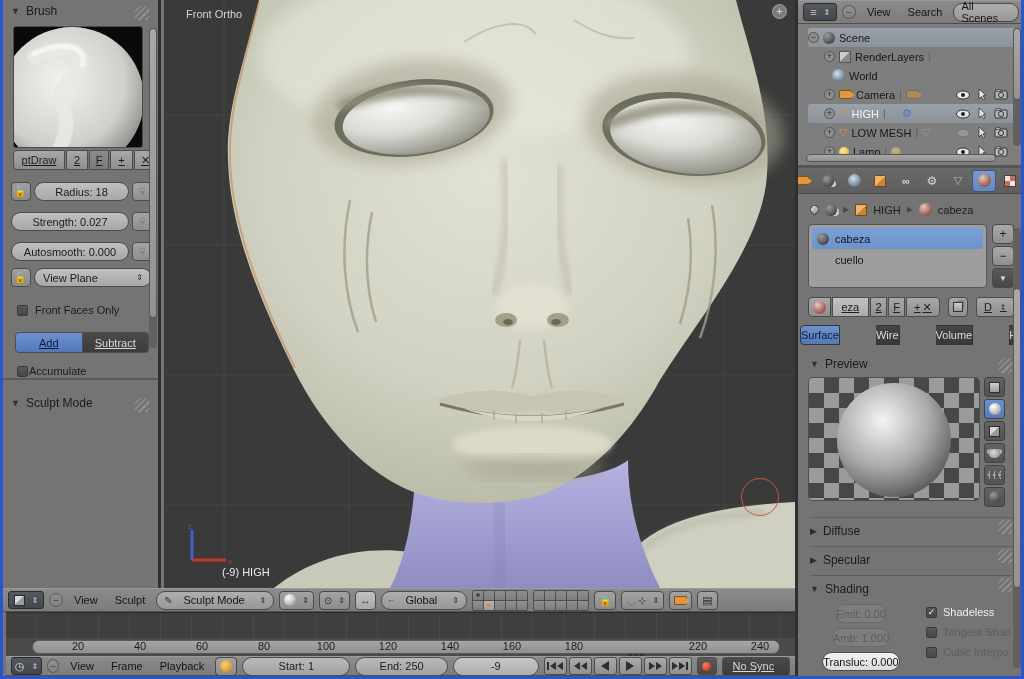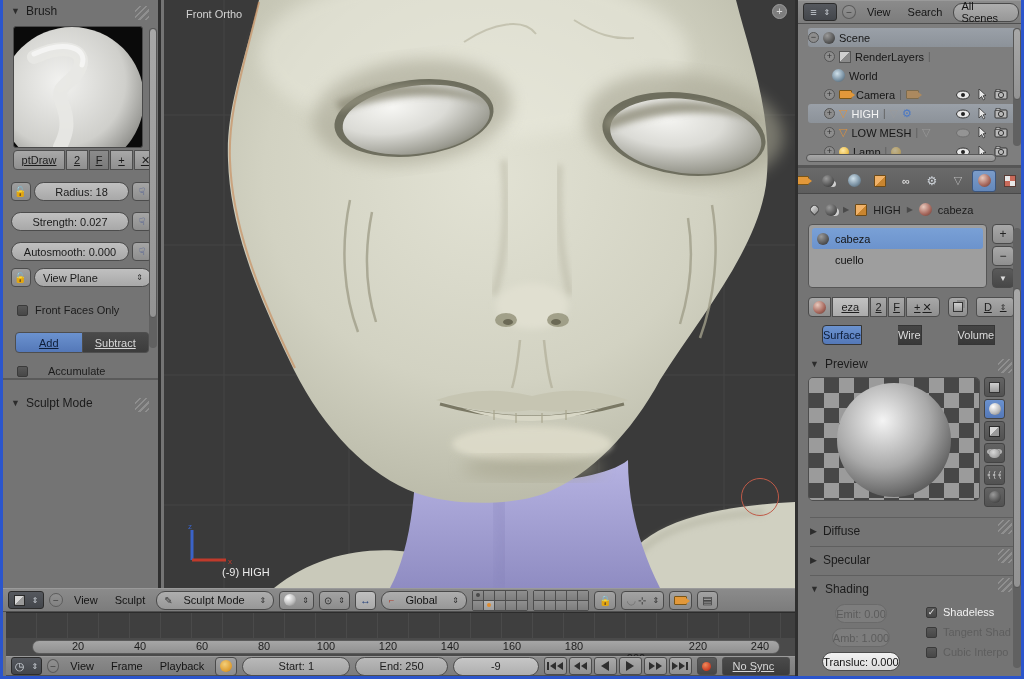--- a/index.html
+++ b/index.html
@@ -203,21 +203,21 @@
 
     <div class="abs" style="left:12px;top:332px;display:flex;width:134px;">
       <div class="btn blue" style="flex:1;height:21px;border-radius:4px 0 0 4px;">
           <span>Add</span>
         </div>
       <div class="btn dark" style="flex:1;height:21px;border-radius:0 4px 4px 0;border-left:0;">
           <span>Subtract</span>
         </div>
     </div>
 
-    <div class="abs" style="left:14px;top:364px;display:flex;gap:20px;align-items:center;height:14px;overflow:hidden;">
+    <div class="abs" style="left:14px;top:364px;display:flex;gap:1px;align-items:center;height:14px;overflow:hidden;">
       <span class="checkbox"></span>
       <span class="txt">Accumulate</span>
     </div>
     <div class="abs" style="left:0;top:378px;width:155px;height:2px;background:#5a5a5a;"></div>
     <div class="abs panel-head" style="left:8px;top:382px;width:140px;">
       <span class="tri">▼</span>
       <span>Sculpt Mode</span>
       <span class="corner"></span>
     </div>
 
@@ -717,21 +717,21 @@
       </div>
       <div class="sqbtn" style="margin-left:7px;">
         <span style="width:10px;height:10px;border:1px solid #333;background:linear-gradient(#cfcfcf,#9a9a9a);box-shadow:3px -3px 0 -1px #8a8a8a;"></span>
       </div>
       <div class="btn" style="width:40px;height:20px;margin-left:7px;gap:4px;">
         <span>D</span>
         <span class="dd-arrows">⇕</span>
       </div>
     </div>
 
-    <div class="segrow" style="padding:8px 10px 0 24px;gap:36px;">
+    <div class="segrow" style="padding:8px 10px 0 2px;gap:36px;">
       <div class="seg active">
           <span>Surface</span>
         </div>
       <div class="seg">
           <span>Wire</span>
         </div>
       <div class="seg">
           <span>Volume</span>
         </div>
       <div class="seg">

